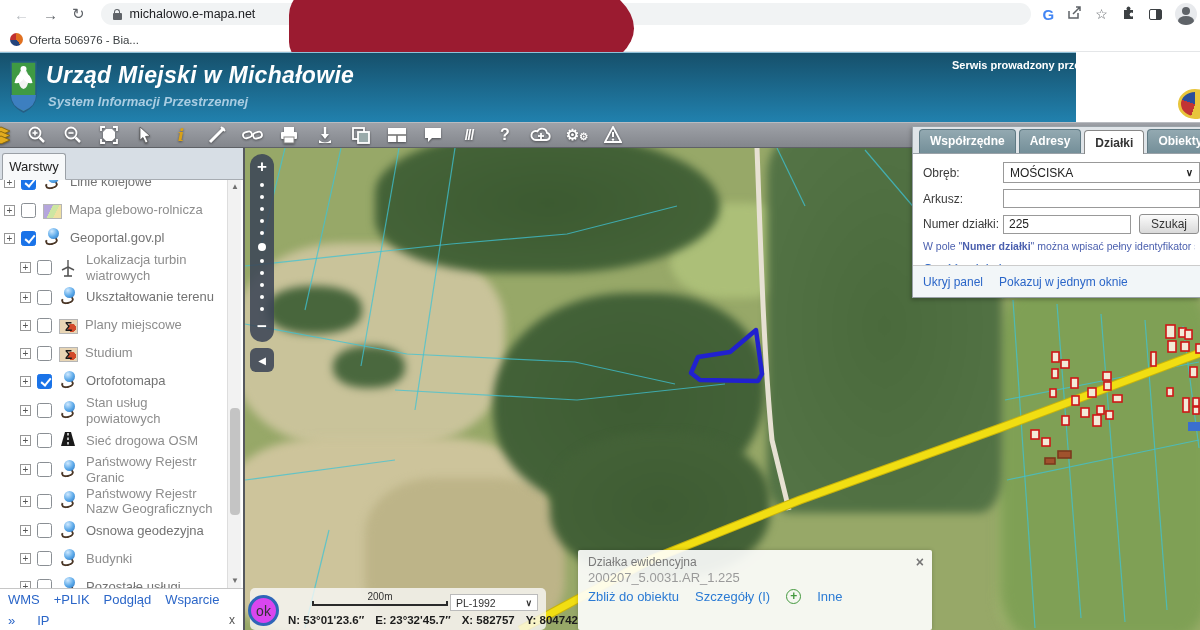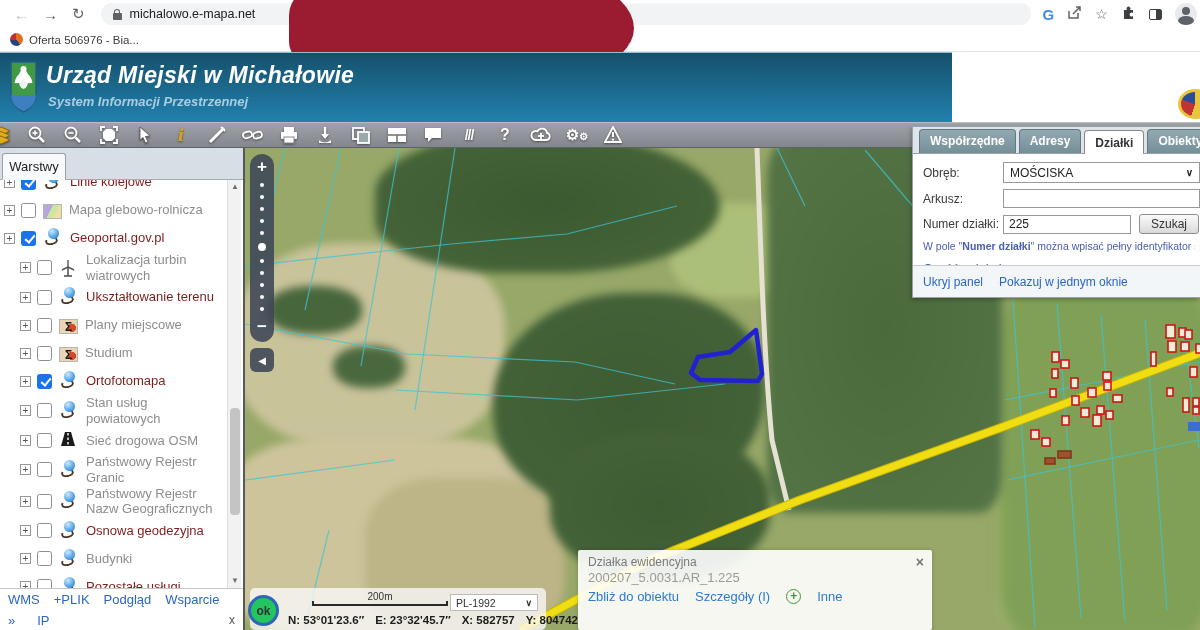--- a/index.html
+++ b/index.html
@@ -25,21 +25,21 @@
   .avatar::before { content:''; position:absolute; left:7px; top:4px; width:8px; height:8px; border-radius:50%; background:#5f6368; }
   .avatar::after { content:''; position:absolute; left:3px; top:13px; width:16px; height:10px; border-radius:50%; background:#5f6368; }
   .bookmarks { position:absolute; left:0; top:28px; width:1200px; height:24px; background:#fff; border-bottom:1px solid #e4e6e8; display:flex; align-items:center; gap:20px; padding-left:10px; }
   .bm { display:flex; align-items:center; gap:6px; font-size:11.5px; color:#3c4043; }
   .bm-fav { width:13px; height:13px; border-radius:50%; }
   .bm-fav.f0 { background:conic-gradient(#e07020 0 40%, #24447c 40% 75%, #c03030 75%); }
   .bm-fav.f1 { background:#9b1b30; position:relative; }
   .bm-fav.f1::after { content:''; position:absolute; left:3px; top:3px; width:7px; height:7px; border:2px solid #fff; border-top-color:transparent; border-radius:50%; }
 
   
-  .app-header { position:absolute; left:0; top:52px; width:952px; height:70px; background:linear-gradient(#16506b, #2181ae); border-top:1px solid #8fc0d8; }
+  .app-header { position:absolute; left:0; top:52px; width:1076px; height:70px; background:linear-gradient(#16506b, #2181ae); border-top:1px solid #8fc0d8; }
   .crest { position:absolute; left:10px; top:8px; }
   .hdr-title { position:absolute; left:46px; top:9px; font-size:23px; font-weight:bold; font-style:italic; color:#fff; letter-spacing:.3px; }
   .hdr-sub { position:absolute; left:48px; top:41px; font-size:13px; font-weight:bold; font-style:italic; color:#a9cde2; }
   .hdr-note { position:absolute; left:952px; top:6px; width:260px; font-size:11px; font-weight:bold; color:#fff; white-space:nowrap; overflow:hidden; }
   .hdr-brand { position:absolute; left:1088px; top:33px; font-size:27px; color:#fff; letter-spacing:1px; }
   .brand-logo { position:absolute; left:1178px; top:36px; width:34px; height:30px; border-radius:50%; background:conic-gradient(#e8c53c 0 55%, #c23434 55% 80%, #2a4d9b 80%); border:3px solid #e8c53c; }
 
   
   .toolbar { position:absolute; left:0; top:122px; width:1200px; height:26px; background:linear-gradient(#9fa2a8, #83868c); border-top:1px solid #b9bcc1; border-bottom:1px solid #5e6166; display:flex; align-items:center; gap:12px; overflow:hidden; }
   .ticon { width:24px; height:22px; display:flex; align-items:center; justify-content:center; color:#fff; filter:drop-shadow(0 1px 1px rgba(0,0,0,.45)); flex:0 0 auto; }
@@ -57,21 +57,21 @@
   .exp { width:11px; height:11px; border:1px solid #979797; background:#fff; color:#555; font-size:10px; line-height:9px; text-align:center; flex:0 0 auto; }
   .cb { width:15px; height:15px; border:1.5px solid #8a8f94; border-radius:2.5px; background:#fff; margin-left:6px; position:relative; flex:0 0 auto; }
   .cb.on { background:#1a73e8; border-color:#1a73e8; }
   .cb.on::after { content:''; position:absolute; left:4.5px; top:1.5px; width:4px; height:8px; border:solid #fff; border-width:0 2px 2px 0; transform:rotate(40deg); }
   .licon { width:20px; height:18px; margin-left:7px; position:relative; flex:0 0 auto; }
   .gball { position:absolute; left:5px; top:-1px; width:11px; height:11px; border-radius:50%; background:radial-gradient(circle at 35% 30%, #cfe9ff, #58a7e8 55%, #2b6cb5); }
   .gbase { position:absolute; left:2px; top:8px; width:13px; height:8px; border:2px solid #4a3626; border-radius:50%; border-top-color:transparent; transform:rotate(-14deg); }
   .licon.soil { width:19px; height:15px; top:1px; border:1px solid #b5b5b5; background:linear-gradient(115deg, #b5a6dc 0 38%, #cde6a2 38% 66%, #efe0a2 66%); }
   .licon.plan { width:19px; height:15px; top:1px; border:1px solid #b5b5b5; background:radial-gradient(circle at 70% 60%, #d24a2a 0 28%, #e8d5b4 30%); color:#1a1a1a; font-weight:bold; font-size:12px; line-height:14px; text-align:center; }
   .lbl { margin-left:7px; font-size:13px; line-height:1.2; color:#8d8d8d; }
-  .lbl.dark { color:#7f1d1d; }
+  .lbl.dark { color:#737373; }
   .scrollbar { position:absolute; right:2px; top:32px; bottom:42px; width:14px; background:#f2f2f2; border-left:1px solid #ddd; }
   .sb-arrow { position:absolute; left:0; width:14px; height:14px; color:#707070; font-size:8px; text-align:center; line-height:14px; }
   .sb-thumb { position:absolute; left:2px; width:10px; top:56%; height:26%; background:#c4c4c4; border-radius:4px; }
   .side-foot1 { position:absolute; left:0; bottom:20px; width:243px; height:22px; border-top:1px solid #c6c6c6; background:#fff; display:flex; align-items:center; gap:14px; padding-left:8px;margin-top:16px; }
   .side-foot1 .flink { font-size:13px; color:#2b66c8; }
   .side-foot2 { position:absolute; left:0; bottom:0; width:243px; height:20px; background:#fff; display:flex; align-items:center; font-size:13px; }
   .side-foot2 .more { color:#2b66c8; margin-left:8px; }
   .side-foot2 .ip { color:#2b66c8; margin-left:22px; }
   .side-foot2 .closex { margin-left:auto; margin-right:8px; color:#555; font-size:12px; }
 
@@ -131,21 +131,21 @@
   .circle-plus { width:15px; height:15px; border:1.5px solid #44993f; border-radius:50%; color:#44993f; font-size:12px; font-weight:bold; line-height:13px; text-align:center; }
 
   
   .coordbar { position:absolute; left:5px; top:440px; width:296px; height:42px; background:rgba(250,250,250,.78); border-radius:5px; z-index:6;padding-left:34px; }
   .scalebox { position:absolute; left:62px; top:3px; width:136px; }
   .scale-label { font-size:10px; color:#333; text-align:center; }
   .scale-line { height:5px; border-bottom:2px solid #2a2a2a; border-left:2px solid #2a2a2a; border-right:2px solid #2a2a2a; margin-top:-1px; }
   .crsbox { position:absolute; right:8px; top:6px; width:88px; height:17px; background:#fff; border:1px solid #bbb; font-size:10.5px; color:#333; display:flex; align-items:center; padding:0 5px; }
   .crsbox .chev { margin-left:auto; font-size:9px; font-weight:bold; }
   .coords { position:absolute; left:38px; bottom:4px; width:254px; display:flex; gap:11px; font-size:11.5px; font-weight:bold; color:#1c1c1c; white-space:nowrap; }
-  .okbtn { position:absolute; left:3px; top:447px; width:31px; height:31px; border-radius:50%; background:#22c55e; border:3.5px solid #2f66b8; z-index:7; display:flex; align-items:center; justify-content:center; font-size:12px; font-weight:bold; color:#333; }
+  .okbtn { position:absolute; left:3px; top:447px; width:31px; height:31px; border-radius:50%; background:#d946ef; border:3.5px solid #2f66b8; z-index:7; display:flex; align-items:center; justify-content:center; font-size:14px; font-weight:normal; color:#333; }
 </style>
 </head>
 <body>
 
 <div id="screen">
 
   <div class="browser-top">
     <span class="nav-ic disabled">←</span>
     <span class="nav-ic">→</span>
     <span class="nav-ic">↻</span>

